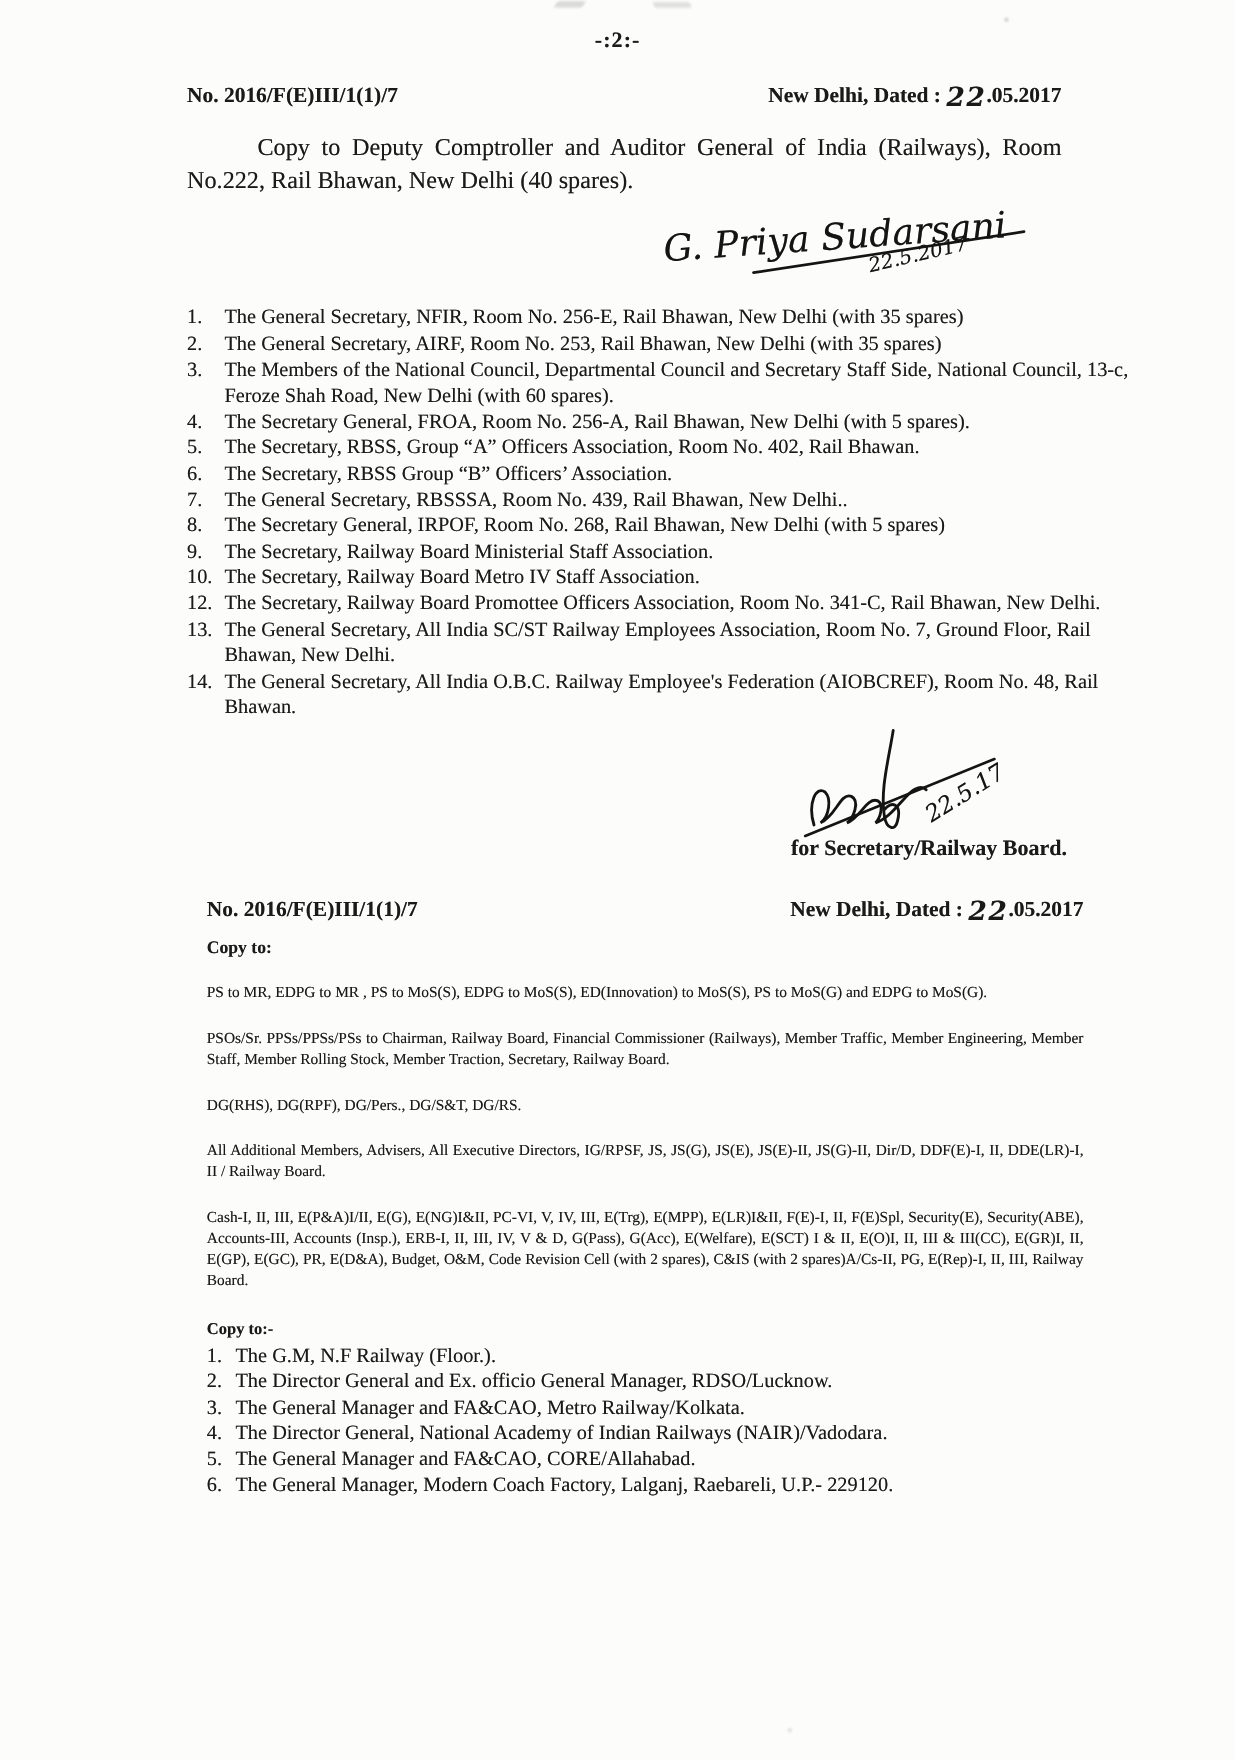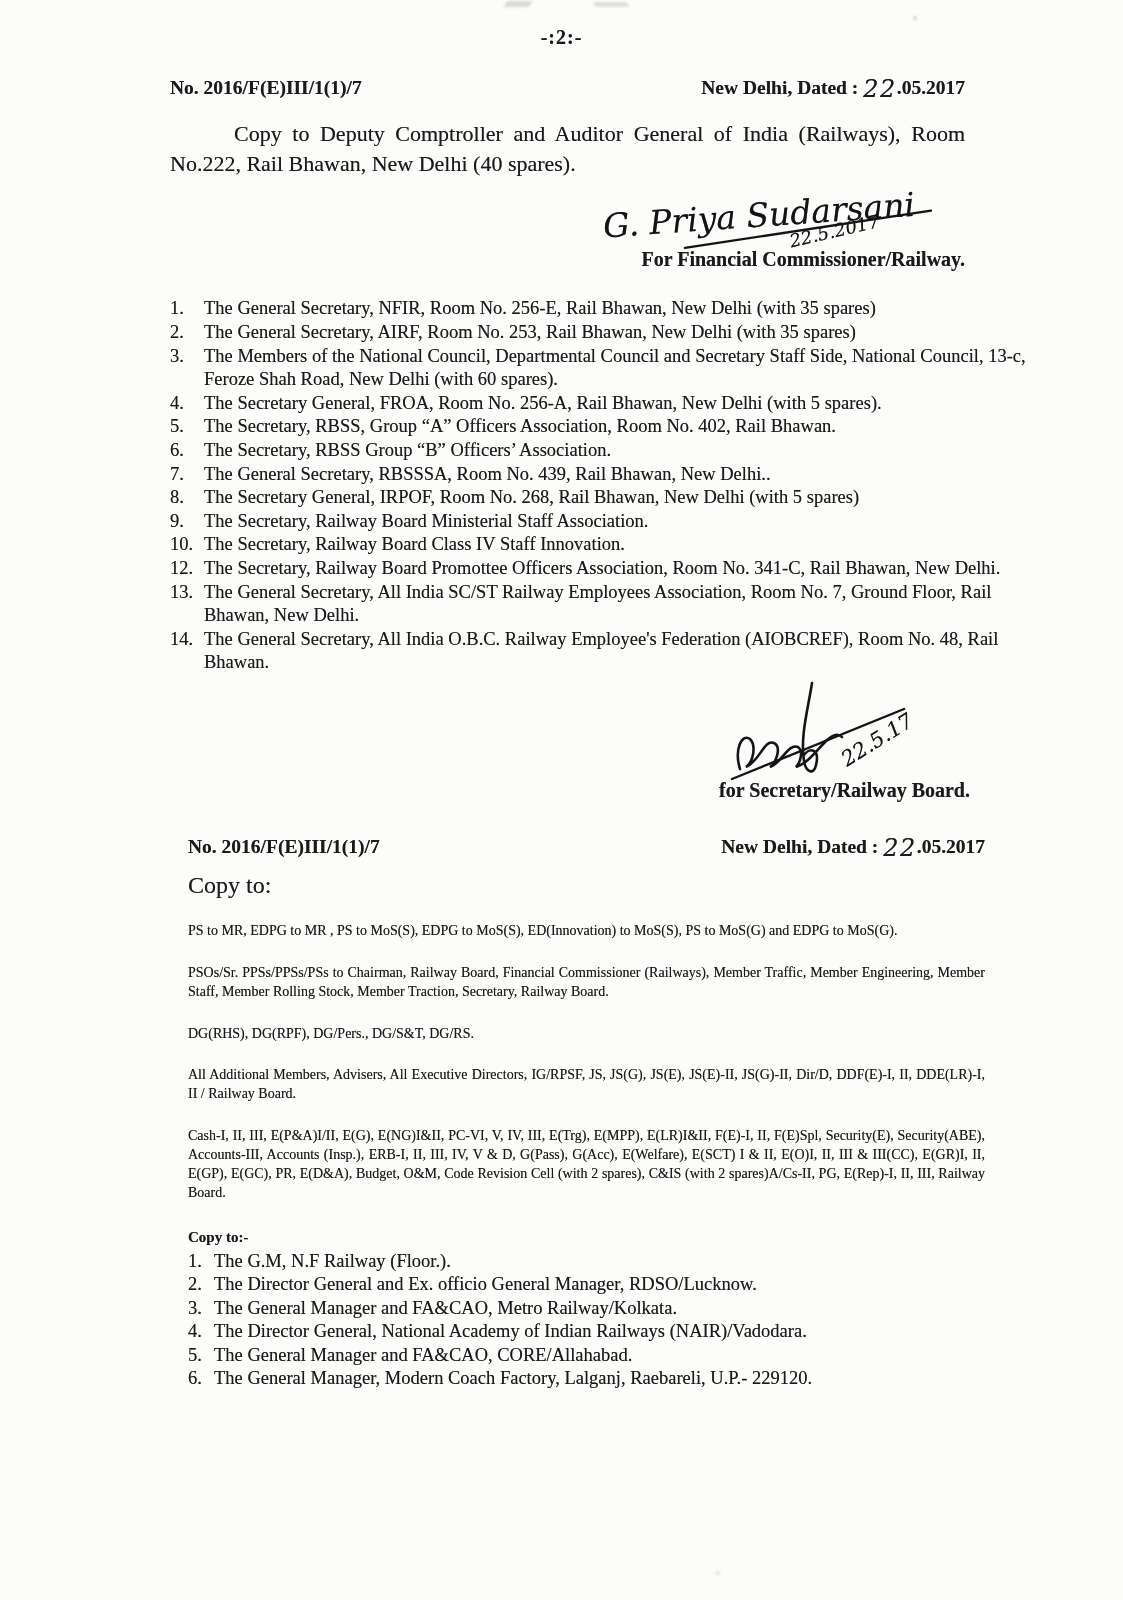--- a/index.html
+++ b/index.html
@@ -37,21 +37,21 @@
   .hdr {
     display: flex;
     justify-content: space-between;
     align-items: center;
     font-weight: bold;
     font-size: 19.5px;
   }
   .hdr1 { margin-top: 28px; }
   .hand {
     font-style: italic;
-    font-weight: normal;
+    font-weight: bold;
     font-family: "DejaVu Serif", serif;
     font-size: 24px;
     letter-spacing: 1.5px;
     position: relative; top: 3px;
     line-height: 0;
   }
   .intro {
     margin: 20px 0 0;
     font-size: 22px;
     line-height: 1.35;
@@ -79,21 +79,21 @@
     display: flex;
     flex-direction: column;
     align-items: flex-end;
     padding-right: 68px;
   }
   .sigblock2 svg { display: block; margin-right: 36px; margin-bottom: -24px; }
   .sig-title2 { font-weight: bold; font-size: 20px; position: relative; margin-top: 18px; }
 
   .content2 { margin: 0 138px 0 188px; }
   .hdr2 { margin-top: 34px; }
-  .copy-head { font-weight: normal; font-size: 24px; margin: 14px 0 0; }
+  .copy-head { font-weight: bold; font-size: 16px; margin: 14px 0 0; }
   .body-par { margin: 23px 0 0; font-size: 14px; line-height: 1.35; text-align: justify; }
   .copy-head2 { font-weight: bold; font-size: 15px; margin: 26px 0 4px; }
   ol.numlist2 { list-style: none; margin: 2px 0 0; padding: 0; font-size: 18.5px; }
   ol.numlist2 li { display: flex; line-height: 23.5px; }
   ol.numlist2 .num { flex: none; width: 26px; }
   ol.numlist2 .txt { flex: 1; }
 
   .ink { stroke: #141414; fill: none; stroke-linecap: round; }
   .ink-text { fill: #141414; font-family: "DejaVu Serif", serif; font-style: italic; }
 </style>
@@ -119,21 +119,20 @@
     <p class="intro narrow">Copy to Deputy Comptroller and Auditor General of India (Railways), Room No.222, Rail Bhawan, New Delhi (40 spares).</p>
 
     <div class="sigblock1 narrow">
       <svg width="342" height="70" viewBox="0 0 342 70">
         <g transform="rotate(-4 171 35)">
           <text class="ink-text" x="6" y="44" font-size="33">G. Priya Sudarsani</text>
           <path class="ink" d="M 86 60 L 334 40" stroke-width="2.4"></path>
           <text class="ink-text" x="192" y="67" font-size="18" transform="rotate(-9 192 67)">22.5.2017</text>
         </g>
       </svg>
-      <div class="sig-title">For Financial Commissioner/Railway.</div>
     </div>
 
     <ol class="numlist">
         <li>
           <span class="num">1.</span>
           <span class="txt">The General Secretary, NFIR, Room No. 256-E, Rail Bhawan, New Delhi (with 35 spares)</span>
         </li>
         <li>
           <span class="num">2.</span>
           <span class="txt">The General Secretary, AIRF, Room No. 253, Rail Bhawan, New Delhi (with 35 spares)</span>
@@ -161,21 +160,21 @@
         <li>
           <span class="num">8.</span>
           <span class="txt">The Secretary General, IRPOF, Room No. 268, Rail Bhawan, New Delhi (with 5 spares)</span>
         </li>
         <li>
           <span class="num">9.</span>
           <span class="txt">The Secretary, Railway Board Ministerial Staff Association.</span>
         </li>
         <li>
           <span class="num">10.</span>
-          <span class="txt">The Secretary, Railway Board Class IV Staff Innovation.</span>
+          <span class="txt">The Secretary, Railway Board Metro IV Staff Association.</span>
         </li>
         <li>
           <span class="num">12.</span>
           <span class="txt">The Secretary, Railway Board Promottee Officers Association, Room No. 341-C, Rail Bhawan, New Delhi.</span>
         </li>
         <li>
           <span class="num">13.</span>
           <span class="txt">The General Secretary, All India SC/ST Railway Employees Association, Room No. 7, Ground Floor, Rail Bhawan, New Delhi.</span>
         </li>
         <li>

